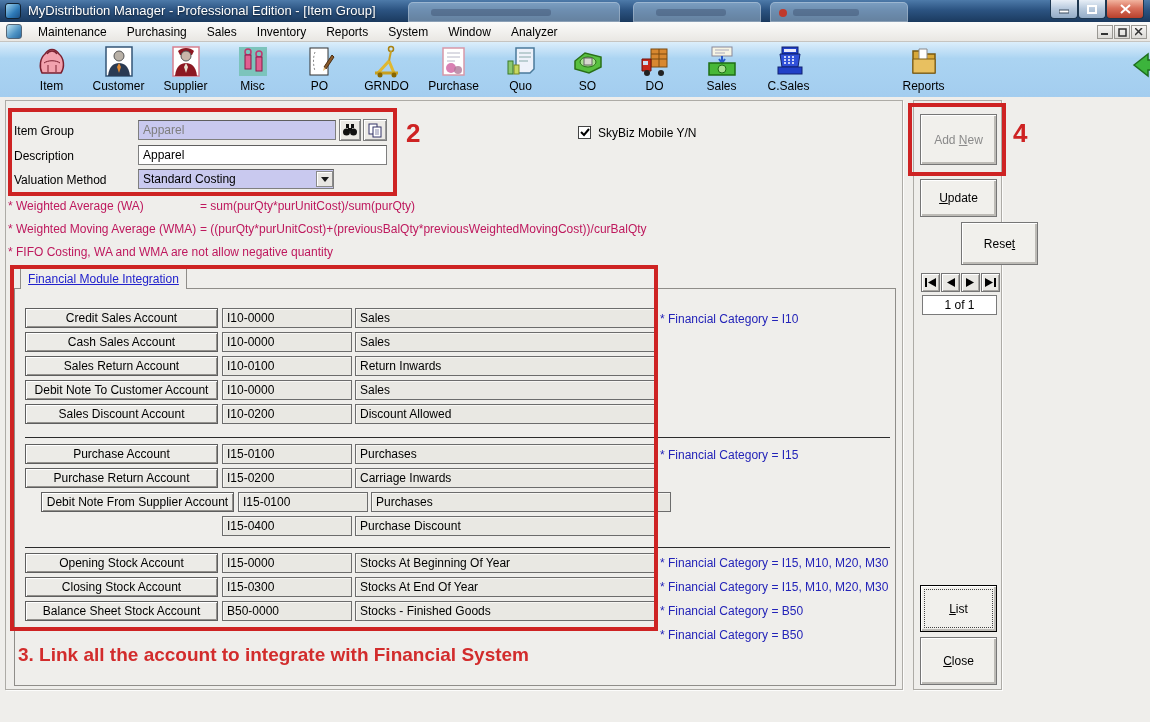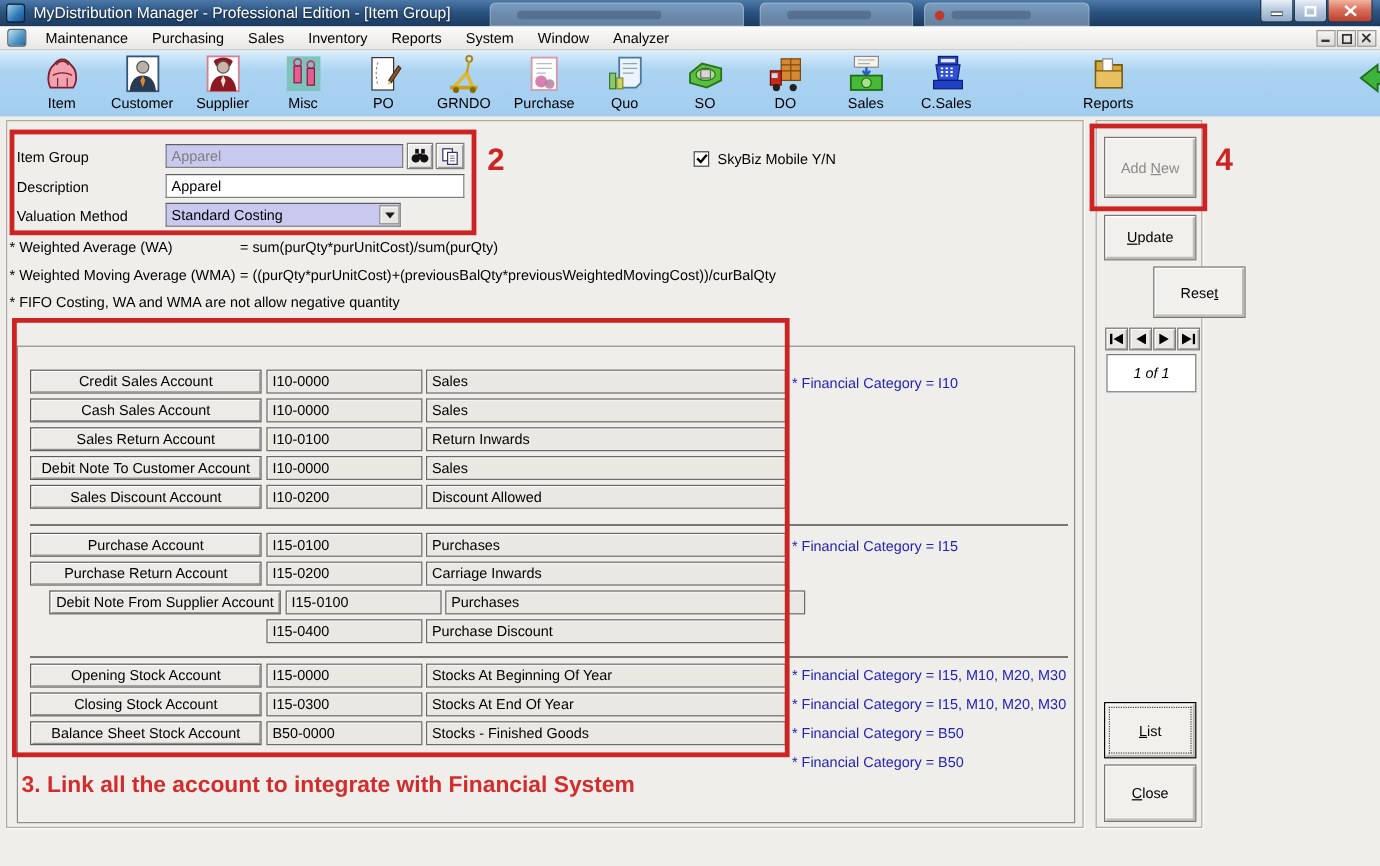--- a/index.html
+++ b/index.html
@@ -49,21 +49,21 @@
   .fld.lav{background:#C9C9EF;}
   .fld.dim{color:#7e7e7e;}
   .sq-btn{position:absolute;width:22px;height:22px;background:#ECEAE6;border:1px solid #7d7d7d;box-sizing:border-box;
     box-shadow:inset 1px 1px 0 #fff,inset -1px -1px 0 #9a9a9a;display:flex;align-items:center;justify-content:center;cursor:pointer;}
   .combo-arrow{position:absolute;width:17px;height:16px;background:#E8E6E2;border:1px solid #8a8a8a;box-sizing:border-box;
     box-shadow:inset 1px 1px 0 #fff;display:flex;align-items:center;justify-content:center;cursor:pointer;}
   .tri-down{width:0;height:0;border:4px solid transparent;border-top:5px solid #1a1a1a;margin-top:5px;}
   .checkbox{position:absolute;width:13px;height:13px;background:#fff;border:1px solid #444;box-sizing:border-box;
     display:flex;align-items:center;justify-content:center;cursor:pointer;}
 
-  .note{position:absolute;color:#000000;white-space:nowrap;}
+  .note{position:absolute;color:#be185d;white-space:nowrap;}
 
   
   .tab{position:absolute;left:20px;top:268px;width:167px;height:21px;background:#EFEEEB;
     border:1px solid #8f8d89;border-bottom:none;box-sizing:border-box;z-index:2;
     display:flex;align-items:center;justify-content:center;cursor:pointer;}
   .tab span{color:#2222CC;text-decoration:underline;}
   .acc-row{position:absolute;left:0;top:0;width:100%;height:20px;}
   .acc-label{position:absolute;left:25px;width:193px;height:20px;background:#ECEBE7;box-sizing:border-box;
     border:1px solid #5e5e5e;box-shadow:inset 1px 1px 0 #fff,inset -1px -1px 0 #93918d;
     display:flex;align-items:center;justify-content:center;white-space:nowrap;cursor:pointer;}
@@ -79,22 +79,22 @@
   .rednum{position:absolute;color:#CE2323;font-weight:bold;font-size:26px;z-index:9;}
   .redtext{position:absolute;color:#D22C2C;font-weight:bold;font-size:19px;z-index:9;white-space:nowrap;}
 
   
   .panel-btn{position:absolute;left:920px;width:77px;background:#F1F0EC;border:1px solid #767676;box-sizing:border-box;
     box-shadow:inset 1px 1px 0 #fff,inset -2px -2px 0 #BDBBB6;display:flex;align-items:center;justify-content:center;cursor:pointer;}
   .panel-btn.dim{color:#8a8a8a;}
   .panel-btn.focused{border:1px solid #000;outline:1px dotted #444;outline-offset:-5px;}
   .navbtn{position:absolute;top:273px;width:19px;height:19px;background:#E9E8E4;border:1px solid #767676;box-sizing:border-box;
     box-shadow:inset 1px 1px 0 #fff,inset -1px -1px 0 #a9a7a3;display:flex;align-items:center;justify-content:center;cursor:pointer;}
-  .record{position:absolute;left:922px;top:295px;width:75px;height:32px;background:#fff;border:1px solid #7a7a7a;
-    box-sizing:border-box;display:flex;align-items:center;justify-content:center;font-style:italic;}
+  .record{position:absolute;left:922px;top:295px;width:75px;height:20px;background:#fff;border:1px solid #7a7a7a;
+    box-sizing:border-box;display:flex;align-items:center;justify-content:center;}
   .u{text-decoration:underline;}
 </style>
 </head>
 <body>
 
 <div id="app">
 
   <div class="titlebar">
     <div class="title-icon"></div>
     <span class="title-text">MyDistribution Manager - Professional Edition - [Item Group]</span>
@@ -320,20 +320,23 @@
     </svg>
   </div>
   <span class="fld-label" style="left:598px;top:126px;">SkyBiz Mobile Y/N</span>
 
   <span class="note" style="left:8px;top:199px;">* Weighted Average (WA)</span>
   <span class="note" style="left:200px;top:199px;">= sum(purQty*purUnitCost)/sum(purQty)</span>
   <span class="note" style="left:8px;top:222px;">* Weighted Moving Average (WMA)</span>
   <span class="note" style="left:200px;top:222px;">= ((purQty*purUnitCost)+(previousBalQty*previousWeightedMovingCost))/curBalQty</span>
   <span class="note" style="left:8px;top:245px;">* FIFO Costing, WA and WMA are not allow negative quantity</span>
 
+  <div class="tab">
+    <span>Financial Module Integration</span>
+  </div>
   <div class="frame" style="left:14px;top:288px;width:882px;height:398px;box-shadow:none;border-color:#8f8d89;"></div>
 
   <div class="acc-row" style="top:308px;">
     <div class="acc-label">
         <span>Credit Sales Account</span>
       </div>
     <div class="acc-code">I10-0000</div>
     <div class="acc-desc">Sales</div>
   </div>
   <div class="acc-row" style="top:332px;">

